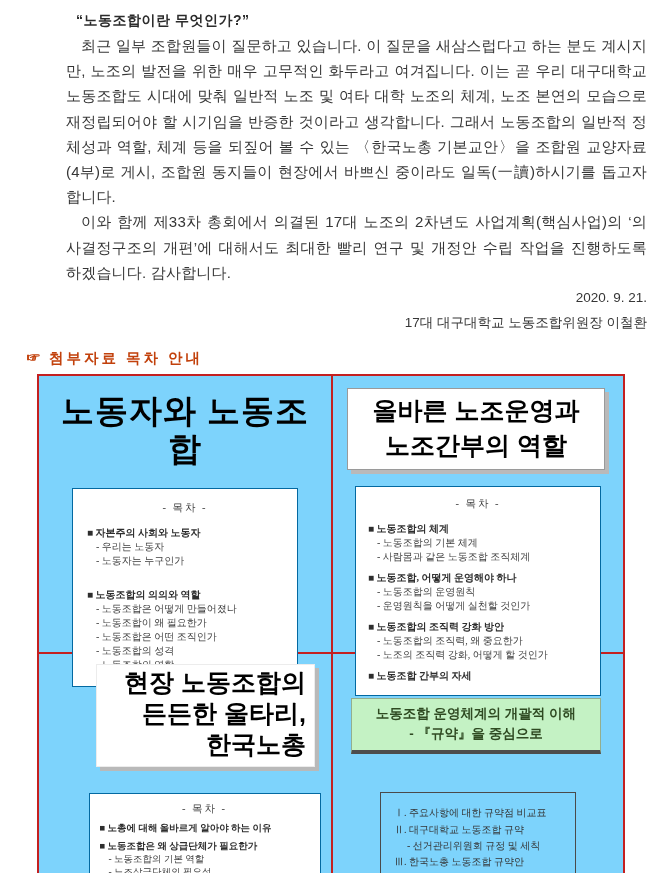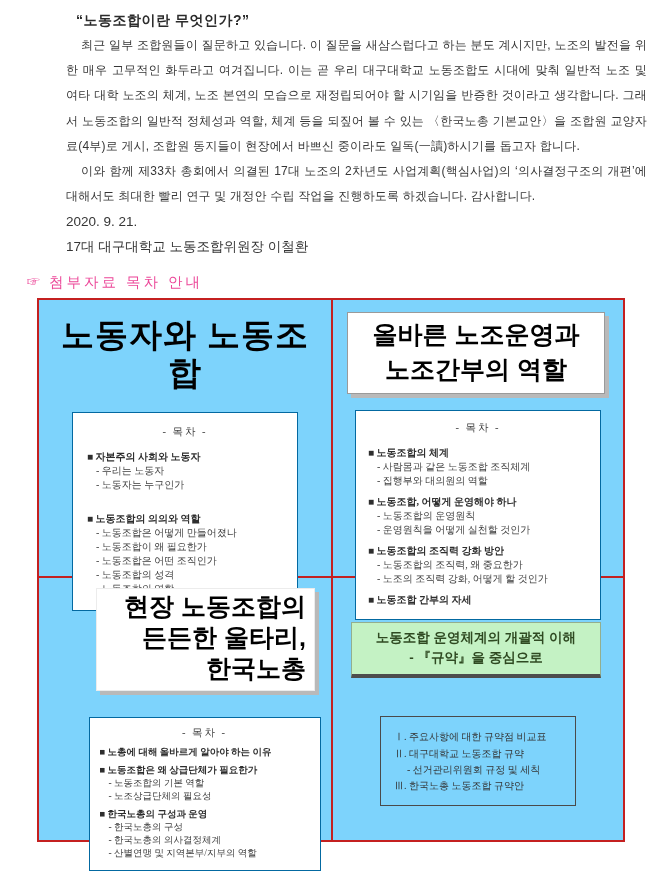--- a/index.html
+++ b/index.html
@@ -12,28 +12,28 @@
   }
   .page { position:relative; width:659px; height:873px; overflow:hidden; background:#fff; }
 
   
   .letter { padding:8px 12px 0 22px;margin-left:44px; }
   .page-title {
     margin:0; font-size:14px; font-weight:bold; color:#2b2b2b;
     line-height:25px; text-indent:10px; letter-spacing:.5px;
   }
   .para {
-    margin:0; font-size:12px; line-height:25.2px; color:#363636;
+    margin:0; font-size:15px; line-height:25.2px; color:#363636;
     text-align:justify; text-indent:15px; letter-spacing:.2px;
   }
-  .center-line { margin:0; text-align:left; font-size:13.5px; line-height:25px; color:#363636; }
+  .center-line { margin:0; text-align:right; font-size:13.5px; line-height:25px; color:#363636; }
 
   
   .attach-header {
-    margin:14px 0 6px 26px; color:#ec4899; font-weight:normal;
+    margin:14px 0 6px 26px; color:#c2410c; font-weight:bold;
     font-size:14.5px; letter-spacing:3px;
   }
   .attach-header .pointer { letter-spacing:0; margin-right:8px; font-size:15px; }
 
   
   .grid {
     margin-left:37px; width:588px;
     border:2px solid #c42020;
     display:grid; grid-template-columns:294px 290px;
     background:#7dd3fc;
@@ -135,22 +135,22 @@
 
     <div class="cell cell-tr">
       <div class="boxed-title">
         <span>올바른 노조운영과</span><br>
         <span>노조간부의 역할</span>
       </div>
       <div class="toc-box toc-b">
         <div class="toc-heading">- 목차 -</div>
         <div>
             <div class="toc-item section">■ 노동조합의 체계</div>
+            <div class="toc-item sub">- 노동조합의 기본 체계</div>
             <div class="toc-item sub">- 사람몸과 같은 노동조합 조직체계</div>
-            <div class="toc-item sub">- 집행부와 대의원의 역할</div>
             <div class="toc-item section">■ 노동조합, 어떻게 운영해야 하나</div>
             <div class="toc-item sub">- 노동조합의 운영원칙</div>
             <div class="toc-item sub">- 운영원칙을 어떻게 실천할 것인가</div>
             <div class="toc-item section">■ 노동조합의 조직력 강화 방안</div>
             <div class="toc-item sub">- 노동조합의 조직력, 왜 중요한가</div>
             <div class="toc-item sub">- 노조의 조직력 강화, 어떻게 할 것인가</div>
             <div class="toc-item section">■ 노동조합 간부의 자세</div>
           </div>
       </div>
     </div>

